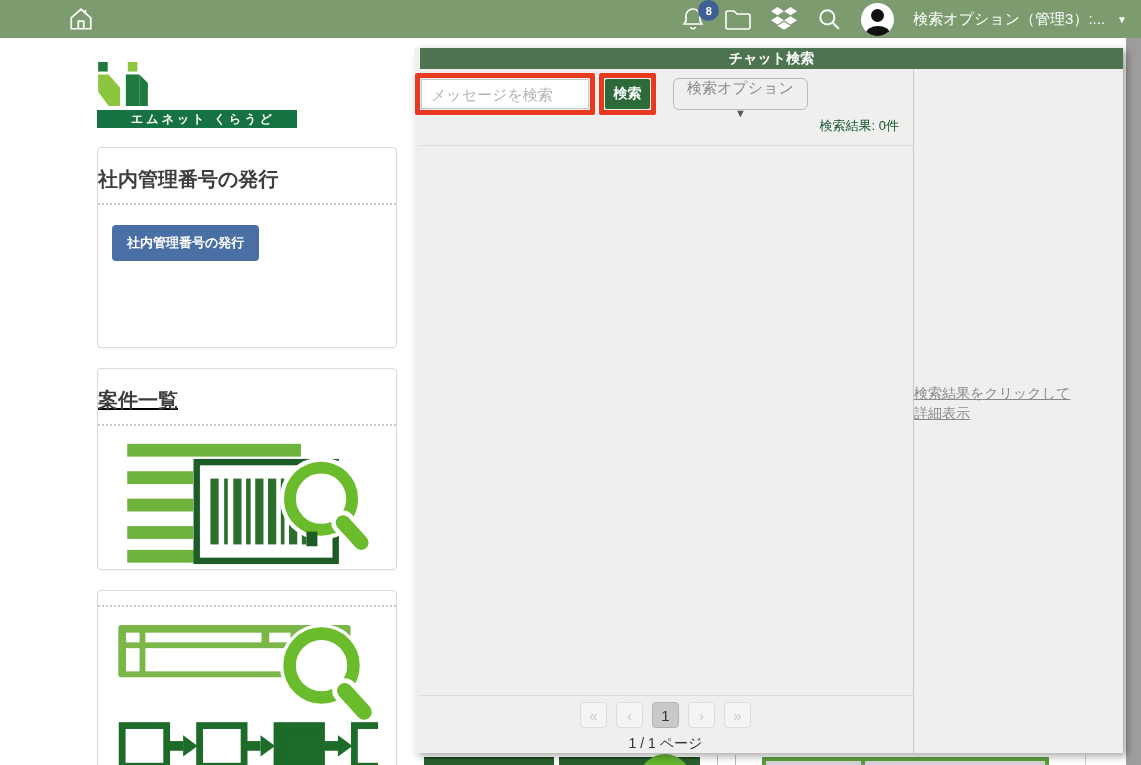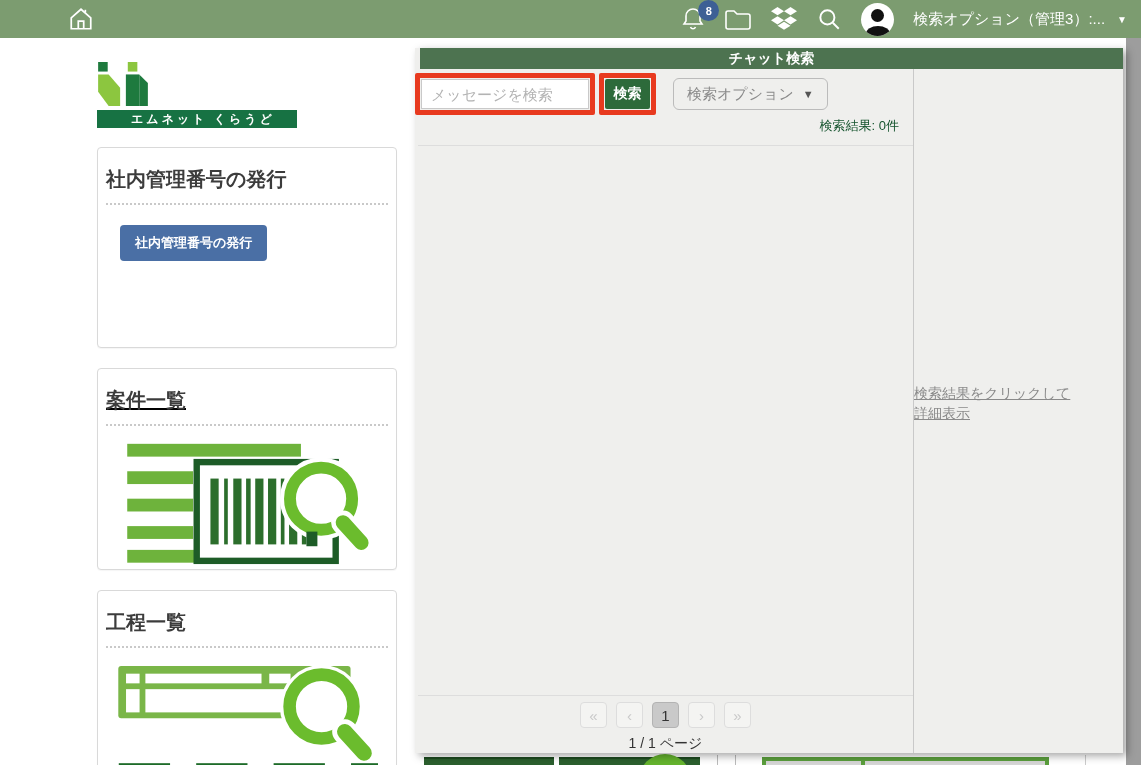--- a/index.html
+++ b/index.html
@@ -36,21 +36,21 @@
   .logo-top { display:flex; align-items:flex-end; gap:10px; height:44px; }
   .logo-word { font-size:37px; font-weight:bold; color:#43a32d; letter-spacing:2px; line-height:40px; }
   .logo-banner {
     margin-top:4px; width:200px; height:18px; background:#177243; color:#fff;
     font-size:12px; font-weight:bold; letter-spacing:3px; text-align:center; line-height:18px;padding-left:12px;
   }
 
   
   .card {
     position:absolute; left:97px; width:300px; background:#fff;
-    border:1px solid #d9d9d9; border-radius:4px; padding:14px 8px;
+    border:1px solid #d9d9d9; border-radius:4px; padding:14px 0;
     box-shadow:0 1px 1px rgba(0,0,0,.04);
   }
   #card-1 { top:147px; height:201px; }
   #card-2 { top:368px; height:202px;text-decoration:underline; }
   #card-3 { top:590px; height:240px; }
   .card h2 { font-size:20px; font-weight:bold; color:#3c3c3c; margin:4px 0 10px; }
   .dotted { border-bottom:2px dotted #c9c9c9; margin-bottom:16px; }
   .blue-btn {
     margin-left:14px; margin-top:4px; background:#4a6fa5; color:#fff; border:none;
     border-radius:4px; font-size:13px; font-weight:bold; padding:9px 15px; cursor:pointer;
@@ -73,21 +73,21 @@
     font-size:15px; color:#333; background:#fff; font-family:inherit;
   }
   .search-input::placeholder { color:#b3b3b3; }
   .green-btn {
     width:45px; height:30px; background:#2d6a3a; color:#fff; border:none; border-radius:2px;
     font-size:14px; font-weight:bold; cursor:pointer; font-family:inherit;
   }
   .options-btn {
     margin-left:17px; height:32px; padding:0 13px; border:1px solid #bbb; border-radius:6px;
     background:transparent; color:#8a8a8a; font-size:15px; display:flex; align-items:center;
-    gap:9px; cursor:pointer; font-family:inherit;
+    gap:9px; cursor:pointer; font-family:inherit;flex-direction:column;
   }
   .options-caret { font-size:11px; color:#555; }
   .results-count { position:absolute; right:224px; top:69px; font-size:13px; color:#14532d; }
   .results-divider { position:absolute; left:3px; width:495px; top:97px; border-top:1px solid #ddd; }
   .vert-divider { position:absolute; left:498px; top:21px; bottom:0; width:1px; background:#c9c9c9; }
   .pagination-block { position:absolute; left:3px; width:495px; top:647px; border-top:1px solid #ddd; }
   .page-btns { display:flex; justify-content:center; gap:9px; margin-top:6px; }
   .pbtn {
     width:27px; height:26px; border:1px solid #ddd; border-radius:4px; background:#f4f4f2;
     color:#c9c9c9; font-size:15px; display:flex; align-items:center; justify-content:center; cursor:pointer;
@@ -212,21 +212,20 @@
       <circle cx="216" cy="62" r="34" fill="#ffffff" stroke="#ffffff" stroke-width="22"></circle>
       <circle cx="216" cy="62" r="34" fill="#ffffff" stroke="#6bbc2d" stroke-width="13"></circle>
       <line x1="240" y1="88" x2="260" y2="110" stroke="#ffffff" stroke-width="26" stroke-linecap="round"></line>
       <line x1="240" y1="88" x2="260" y2="110" stroke="#6bbc2d" stroke-width="16" stroke-linecap="round"></line>
       <rect x="200" y="98" width="12" height="16" fill="#1d5c27"></rect>
     </g>
   </svg>
 </div>
 
 <div class="card" id="card-3">
-  <h2>工程一覧</h2>
   <div class="dotted"></div>
   <svg class="card-icon" width="262" height="150" viewBox="0 0 270 155">
     <rect x="2" y="2" width="240" height="54" rx="3" fill="#7ab648"></rect>
     <rect x="10" y="10" width="14" height="10" fill="#ffffff"></rect>
     <rect x="30" y="10" width="120" height="10" fill="#ffffff"></rect>
     <rect x="158" y="10" width="22" height="10" fill="#ffffff"></rect>
     <rect x="10" y="26" width="14" height="24" fill="#ffffff"></rect>
     <rect x="30" y="26" width="150" height="24" fill="#ffffff"></rect>
     <rect x="188" y="26" width="46" height="24" fill="#ffffff"></rect>
     <g>

